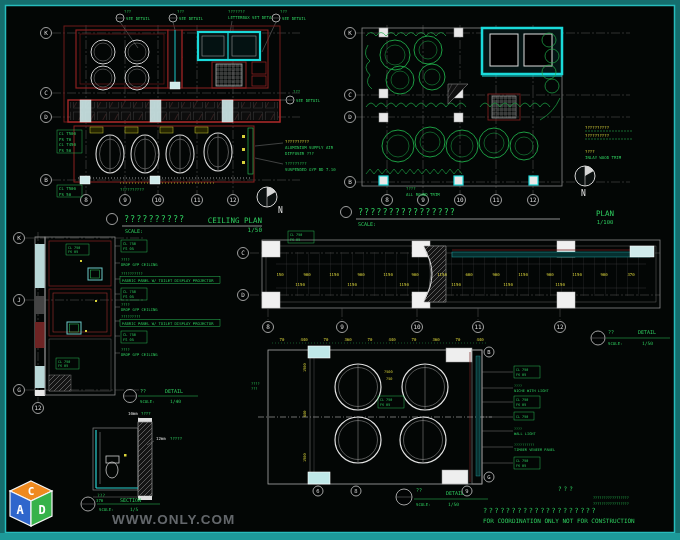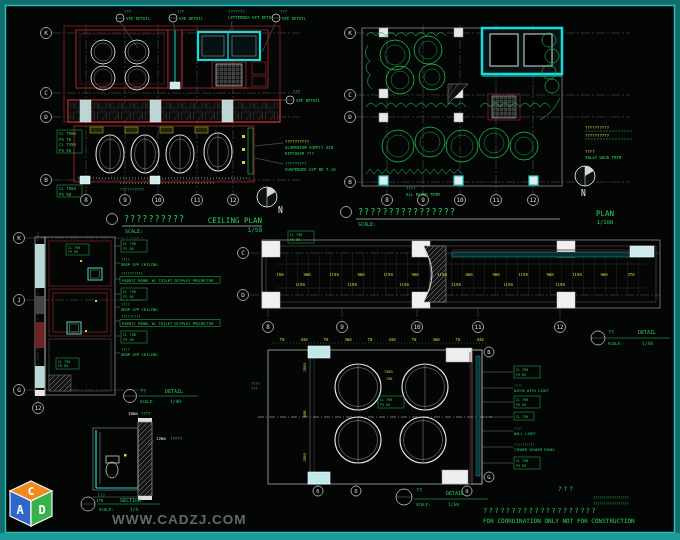--- a/index.html
+++ b/index.html
@@ -680,15 +680,15 @@
 
 <div id="watermark">
   <svg id="wm-cube" width="46" height="50" viewBox="0 0 46 50">
     <polygon points="23,1 44,11 23,21 2,11" fill="#ef8a1f" stroke="#f5f5f5" stroke-width="1.2"></polygon>
     <polygon points="2,11 23,21 23,46 2,36" fill="#2f66cc" stroke="#f5f5f5" stroke-width="1.2"></polygon>
     <polygon points="44,11 23,21 23,46 44,36" fill="#37b24a" stroke="#f5f5f5" stroke-width="1.2"></polygon>
     <text x="23" y="15" font-size="11" font-weight="bold" text-anchor="middle" fill="#fff" font-family="Liberation Sans, sans-serif">C</text>
     <text x="12" y="34" font-size="12" font-weight="bold" text-anchor="middle" fill="#fff" font-family="Liberation Sans, sans-serif">A</text>
     <text x="34" y="34" font-size="12" font-weight="bold" text-anchor="middle" fill="#fff" font-family="Liberation Sans, sans-serif">D</text>
   </svg>
-  <div id="wm-url">WWW.CADZJ.COM</div>
+  <div id="wm-url">WWW.ONLY.COM</div>
 </div>
 </div>
 
 </body></html>

